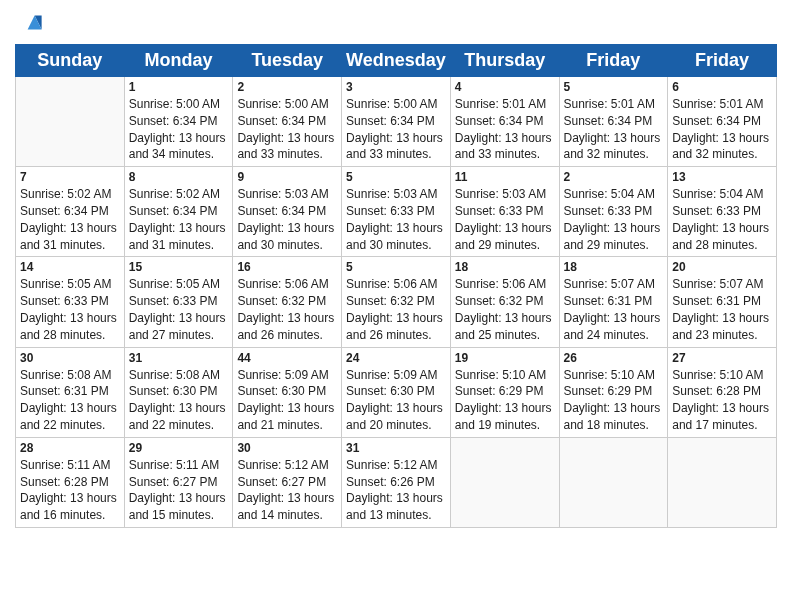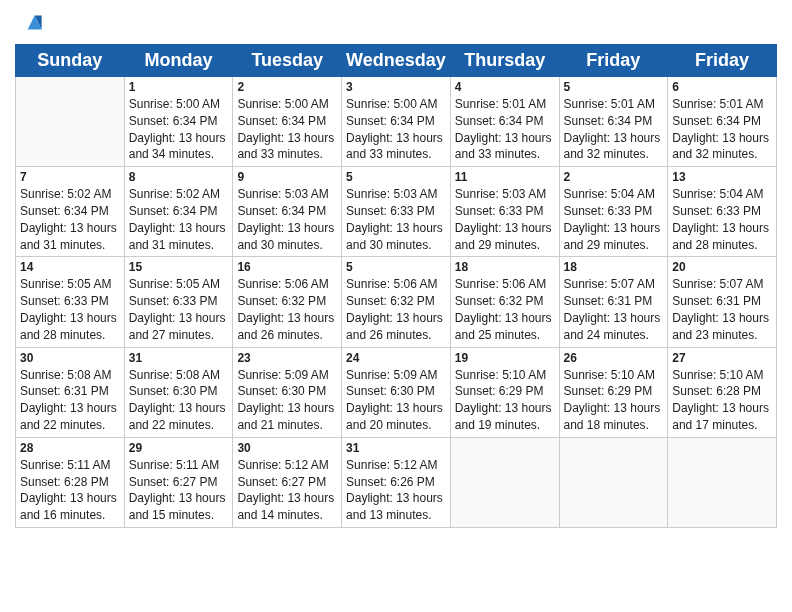--- a/index.html
+++ b/index.html
@@ -274,21 +274,21 @@
 and 22 minutes.</div>
           </td>
           <td>
             <div class="day-number">31</div>
             <div class="cell-info" style="white-space: pre-line;">Sunrise: 5:08 AM
 Sunset: 6:30 PM
 Daylight: 13 hours
 and 22 minutes.</div>
           </td>
           <td>
-            <div class="day-number">23</div>
+            <div class="day-number">44</div>
             <div class="cell-info" style="white-space: pre-line;">Sunrise: 5:09 AM
 Sunset: 6:30 PM
 Daylight: 13 hours
 and 21 minutes.</div>
           </td>
           <td>
             <div class="day-number">24</div>
             <div class="cell-info" style="white-space: pre-line;">Sunrise: 5:09 AM
 Sunset: 6:30 PM
 Daylight: 13 hours

